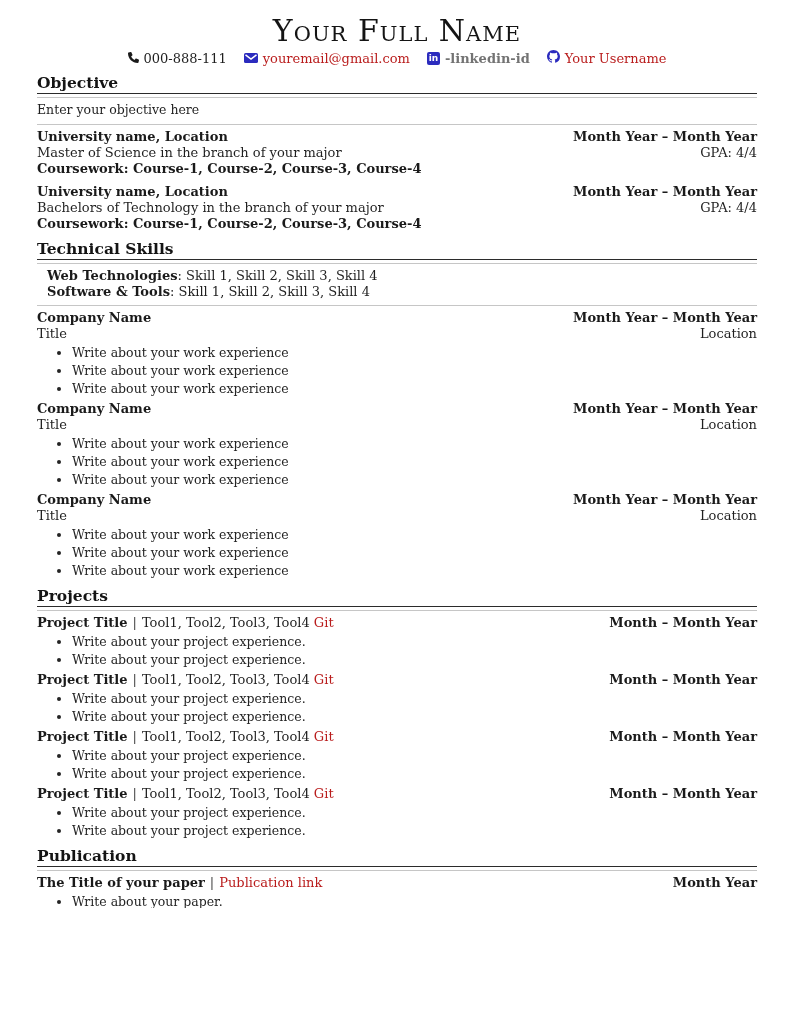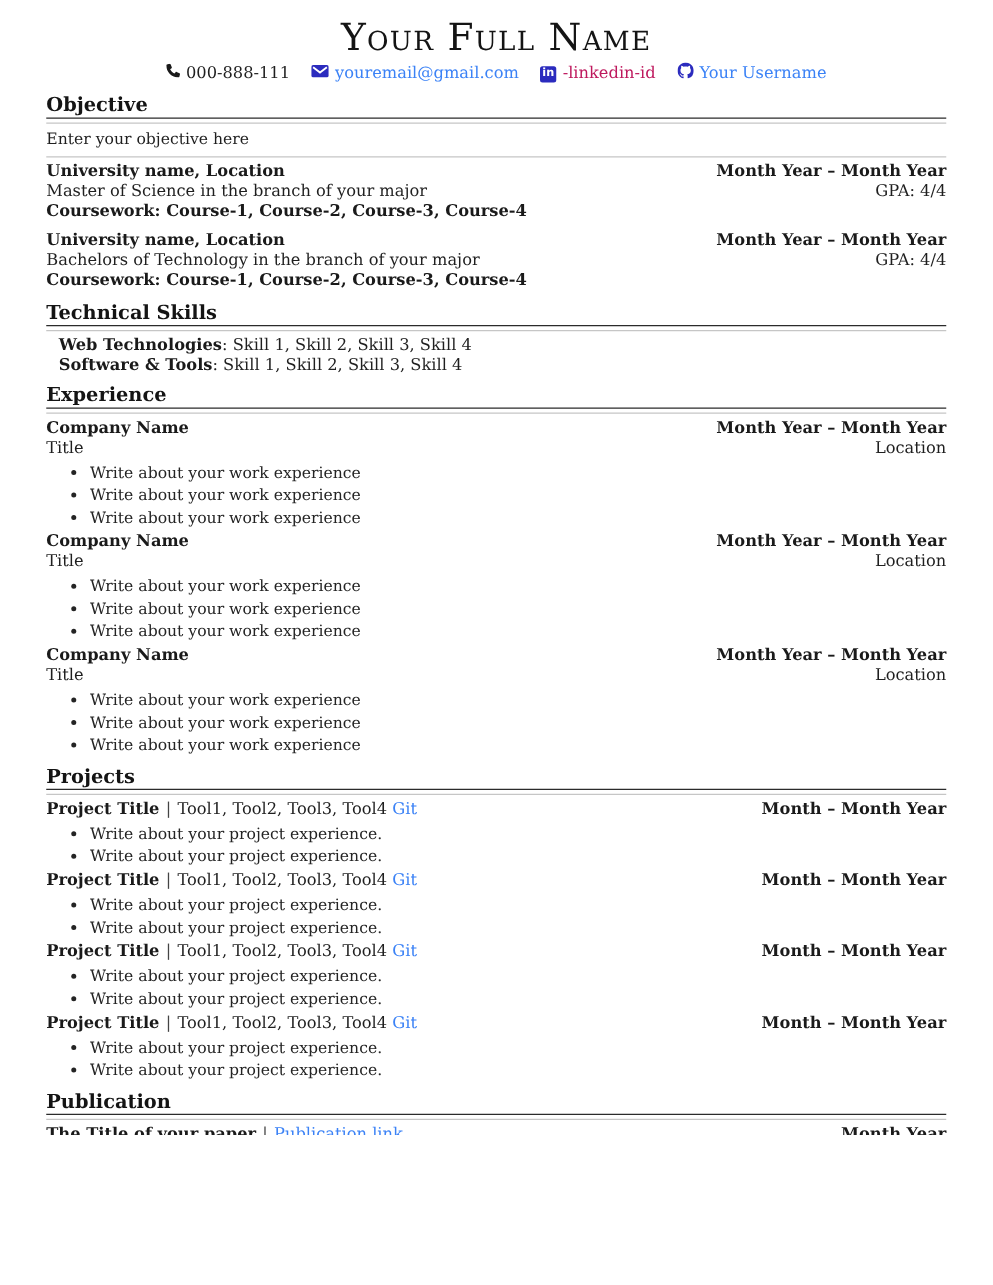--- a/index.html
+++ b/index.html
@@ -12,22 +12,22 @@
   .name {
     text-align:center; font-variant:small-caps; font-weight:400;
     font-size:30px; line-height:34px; margin:4px 0 2px 0; color:#141414;
     letter-spacing:1px;
   }
   .contact-row {
     display:flex; justify-content:center; align-items:center; gap:17px;
     font-size:13px; line-height:16px; margin-bottom:4px;
   }
   .contact-item { display:inline-flex; align-items:center; gap:5px; }
-  .link { color:#3b82f6; text-decoration:none; cursor:pointer; }
-  .link.navy { color:#be185d; }
+  .link { color:#b91c1c; text-decoration:none; cursor:pointer; }
+  .link.navy { color:#737373;font-weight:bold; }
   .li-badge {
     width:13px; height:13px; background:#2b2bbe; border-radius:2px;
     color:#ffffff; font-family:"DejaVu Sans", sans-serif; font-weight:700;
     font-size:9px; line-height:13px; text-align:center; display:inline-block;
   }
   
   .section { margin-top:6px; }
   .section-title {
     font-size:15.5px; font-weight:700; color:#141414; line-height:19px;
     border-bottom:1.6px solid #2b2b2b; padding-bottom:1px; margin:0;
@@ -141,21 +141,20 @@
       <div class="skill-row">
         <span class="b">Web Technologies</span><span>: Skill 1, Skill 2, Skill 3, Skill 4</span>
       </div>
       <div class="skill-row">
         <span class="b">Software &amp; Tools</span><span>: Skill 1, Skill 2, Skill 3, Skill 4</span>
       </div>
     </div>
   </div>
 
   <div class="section">
-    <h2 class="section-title">Experience</h2>
     <div class="thin-rule"></div>
     <div class="section-body">
 
       <div class="exp-entry">
         <div class="row">
           <span class="b">Company Name</span>
           <span class="b">Month Year – Month Year</span>
         </div>
         <div class="row">
           <span class="i">Title</span>

